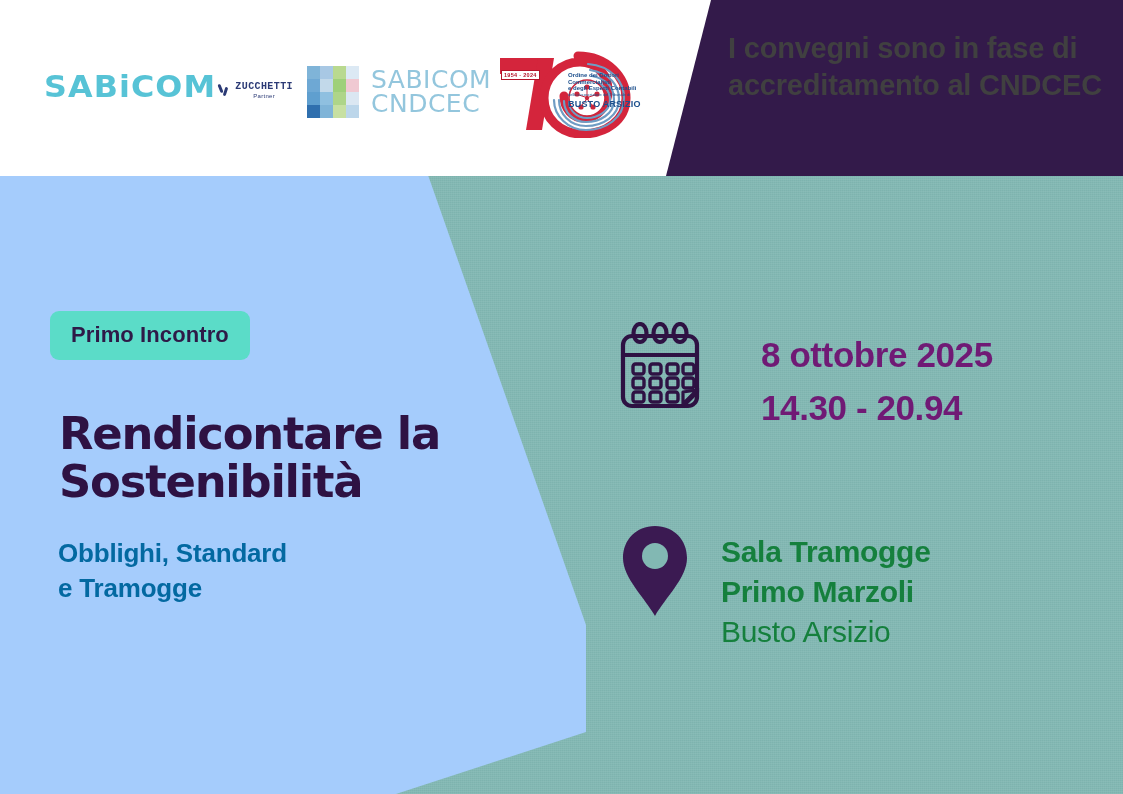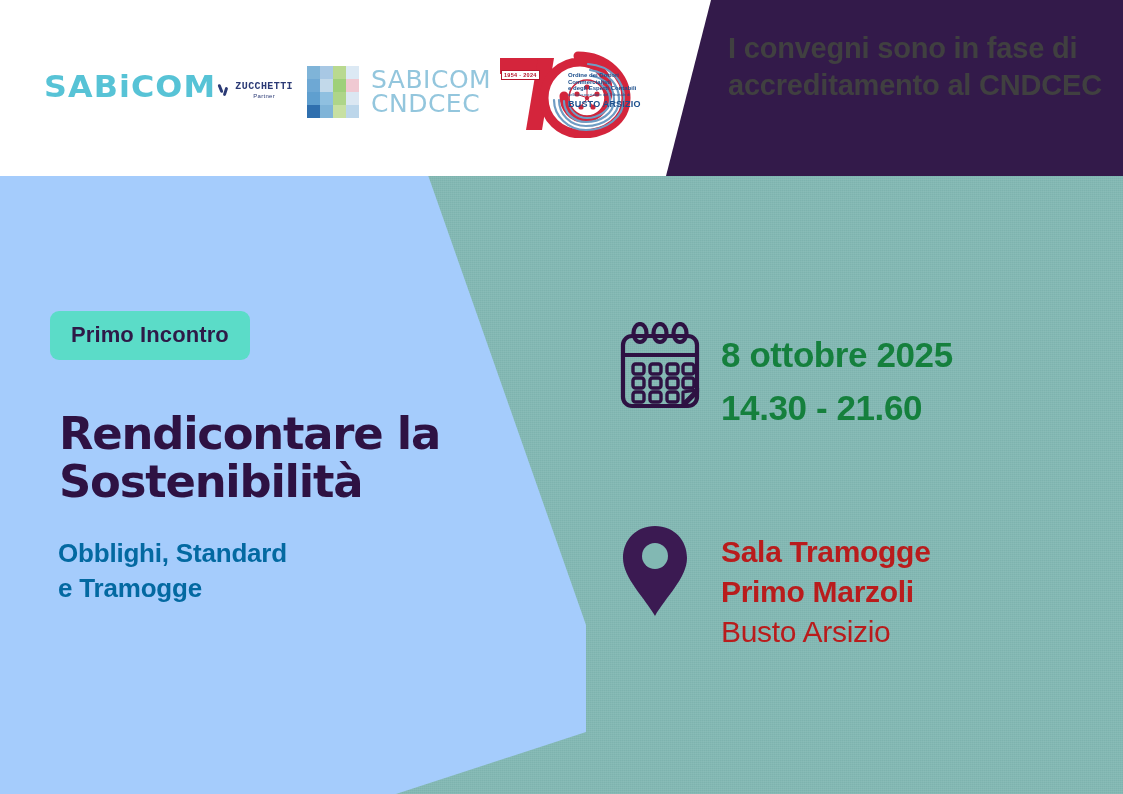--- a/index.html
+++ b/index.html
@@ -241,32 +241,33 @@
     align-items: flex-start;
   }
   .icon-slot {
     width: 104px;
     flex: 0 0 104px;
     display: flex;
     justify-content: flex-start;
   }
   .date-lines {
     padding-top: 6px;
-    color: #15803d;
+    color: #701a75;
+    margin-left: 40px;
   }
   .date-lines .line {
     display: block;
     font-size: 35px;
     font-weight: 700;
     line-height: 1.52;
     letter-spacing: -.4px;
   }
   .place-lines {
     padding-top: 10px;
-    color: #b91c1c;
+    color: #15803d;
   }
   .place-lines .line {
     display: block;
     font-size: 30px;
     line-height: 1.33;
     letter-spacing: -.3px;
   }
   .place-lines .strong { font-weight: 700; }
   .place-lines .light { font-weight: 400; }
 
@@ -403,21 +404,21 @@
           <rect x="16" y="70" width="11" height="10" rx="2.6"></rect>
           <rect x="33" y="70" width="11" height="10" rx="2.6"></rect>
           <rect x="50" y="70" width="11" height="10" rx="2.6"></rect>
         </g>
         <path d="M80 66 L80 70 L66 84 L62 84" fill="none" stroke="#2e1243" stroke-width="4.2" stroke-linecap="round" stroke-linejoin="round"></path>
         <path d="M80 68 L66 82 L66 70 Z" fill="none" stroke="#2e1243" stroke-width="3.2" stroke-linejoin="round"></path>
       </svg>
     </div>
     <div class="date-lines">
       <span class="line">8 ottobre 2025</span>
-      <span class="line">14.30 - 21.60</span>
+      <span class="line">14.30 - 20.94</span>
     </div>
   </div>
 
   <div class="info-place">
     <div class="icon-slot">
       <svg width="76" height="98" viewBox="0 0 76 98">
         <path d="M38 4 C19 4 6 18 6 36 C6 56 28 76 38 94 C48 76 70 56 70 36 C70 18 57 4 38 4 Z" fill="#3b1a52"></path>
         <circle cx="38" cy="34" r="13" fill="#82b8b3"></circle>
       </svg>
     </div>

